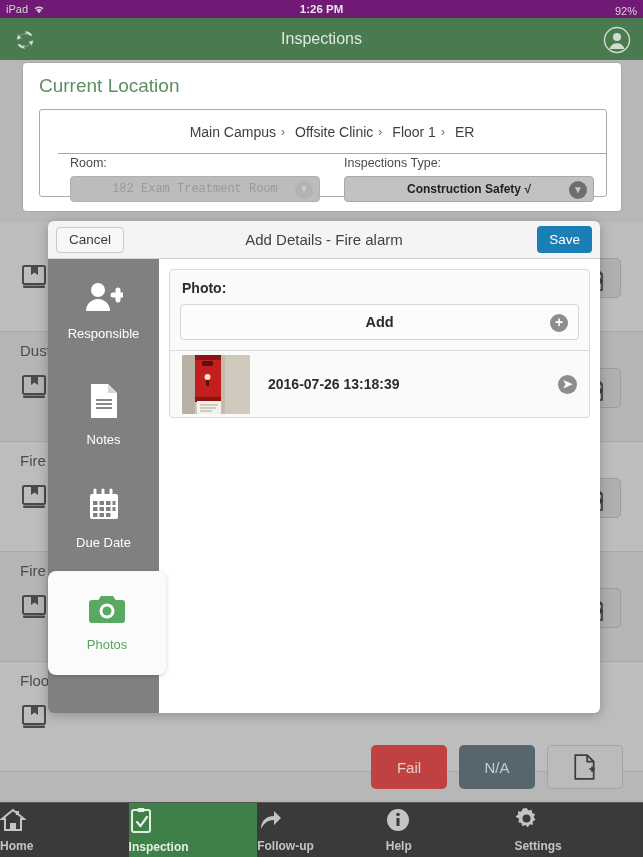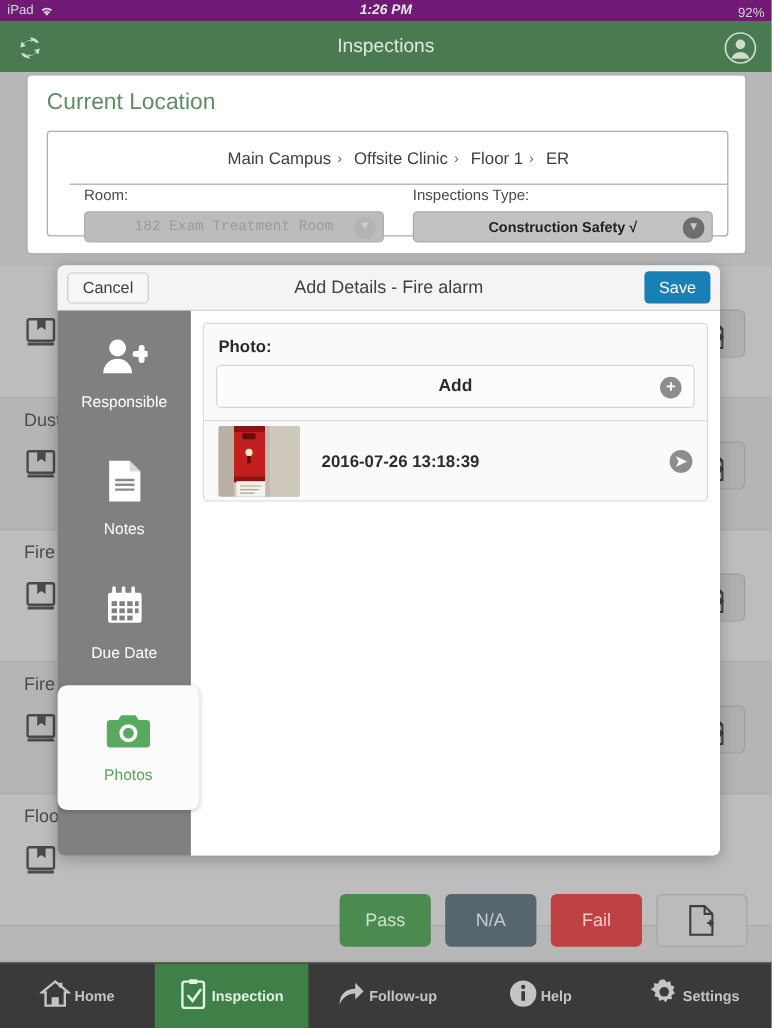--- a/index.html
+++ b/index.html
@@ -11,21 +11,21 @@
   }
   #app { position: relative; width: 643px; height: 857px; overflow: hidden; }
 
   
   .statusbar {
     position: absolute; top: 0; left: 0; width: 643px; height: 18px;
     background: #701a75; color: #d6d6d6;
     font-size: 11px; display: flex; align-items: center;
   }
   .sb-left { position: absolute; left: 6px; display: flex; align-items: center; gap: 5px; }
-  .sb-center { width: 100%; text-align: center; font-weight: bold; font-size: 11.5px; color: #e8e8e8; font-style: italic; }
+  .sb-center { width: 100%; text-align: center; font-weight: bold; font-size: 11.5px; color: #e8e8e8; }
   .sb-right { position: absolute; right: 6px; display: flex; align-items: center; gap: 4px; font-size: 11px; flex-direction: column; }
   .wifi-ico { display:inline-block; width: 12px; height: 10px; position: relative; }
   .batt {
     display:inline-block; width: 21px; height: 10px;
     border: 1px solid #cfcfcf; border-radius: 2px; position: relative;
   }
   .batt::after {
     content:""; position:absolute; right:-3px; top:3px; width:2px; height:4px;
     background:#cfcfcf; border-radius: 0 1px 1px 0;
   }
@@ -167,21 +167,21 @@
     border-radius: 50%; background: #8d8d8d; color: #fff;
     font-size: 12px; line-height: 19px; text-align: center; font-weight: bold;
   }
 
   
   .tabbar {
     position: absolute; bottom: 0; left: 0; width: 643px; height: 55px;
     background: #3a3a3a; display: flex; border-top: 1px solid #555;
   }
   .tab {
-    flex: 1; display: flex; align-items: center;
+    flex: 1; display: flex; flex-direction: column; align-items: flex-start;
     justify-content: center; gap: 3px; cursor: pointer;
   }
   .tab .tlabel { font-size: 12px; color: #c4c4c4; font-weight: bold; }
   .tab.active { background: #3e8047; }
   .tab.active .tlabel { color: #e3f0e4; }
 </style>
 </head>
 <body>
 
 <div id="app">
@@ -338,23 +338,22 @@
           <svg width="28" height="26" viewBox="0 0 28 26">
               <rect x="3" y="2" width="22" height="18" rx="1.5" fill="none" stroke="#4a4a4a" stroke-width="2"></rect>
               <path d="M11 2h7v9l-3.5-2.6L11 11z" fill="#4a4a4a"></path>
               <rect x="3" y="21.5" width="22" height="2.5" rx="1" fill="#4a4a4a"></rect>
             </svg>
         </div>
       </div>
     </div>
 
     <div class="actions">
-      <div class="abtn pass">Pass</div>
+      <div class="abtn fail">Fail</div>
       <div class="abtn na">N/A</div>
-      <div class="abtn fail">Fail</div>
       <div class="abtn doc">
         <svg width="24" height="26" viewBox="0 0 22 24">
             <path d="M2 1h11l6 6v16H2z" fill="none" stroke="#3d3d3d" stroke-width="1.6"></path>
             <path d="M13 1v6h6" fill="none" stroke="#3d3d3d" stroke-width="1.6"></path>
             <path d="M15 14h5M17.5 11.5v5" stroke="#3d3d3d" stroke-width="1.6"></path>
           </svg>
       </div>
     </div>
   </div>
 

